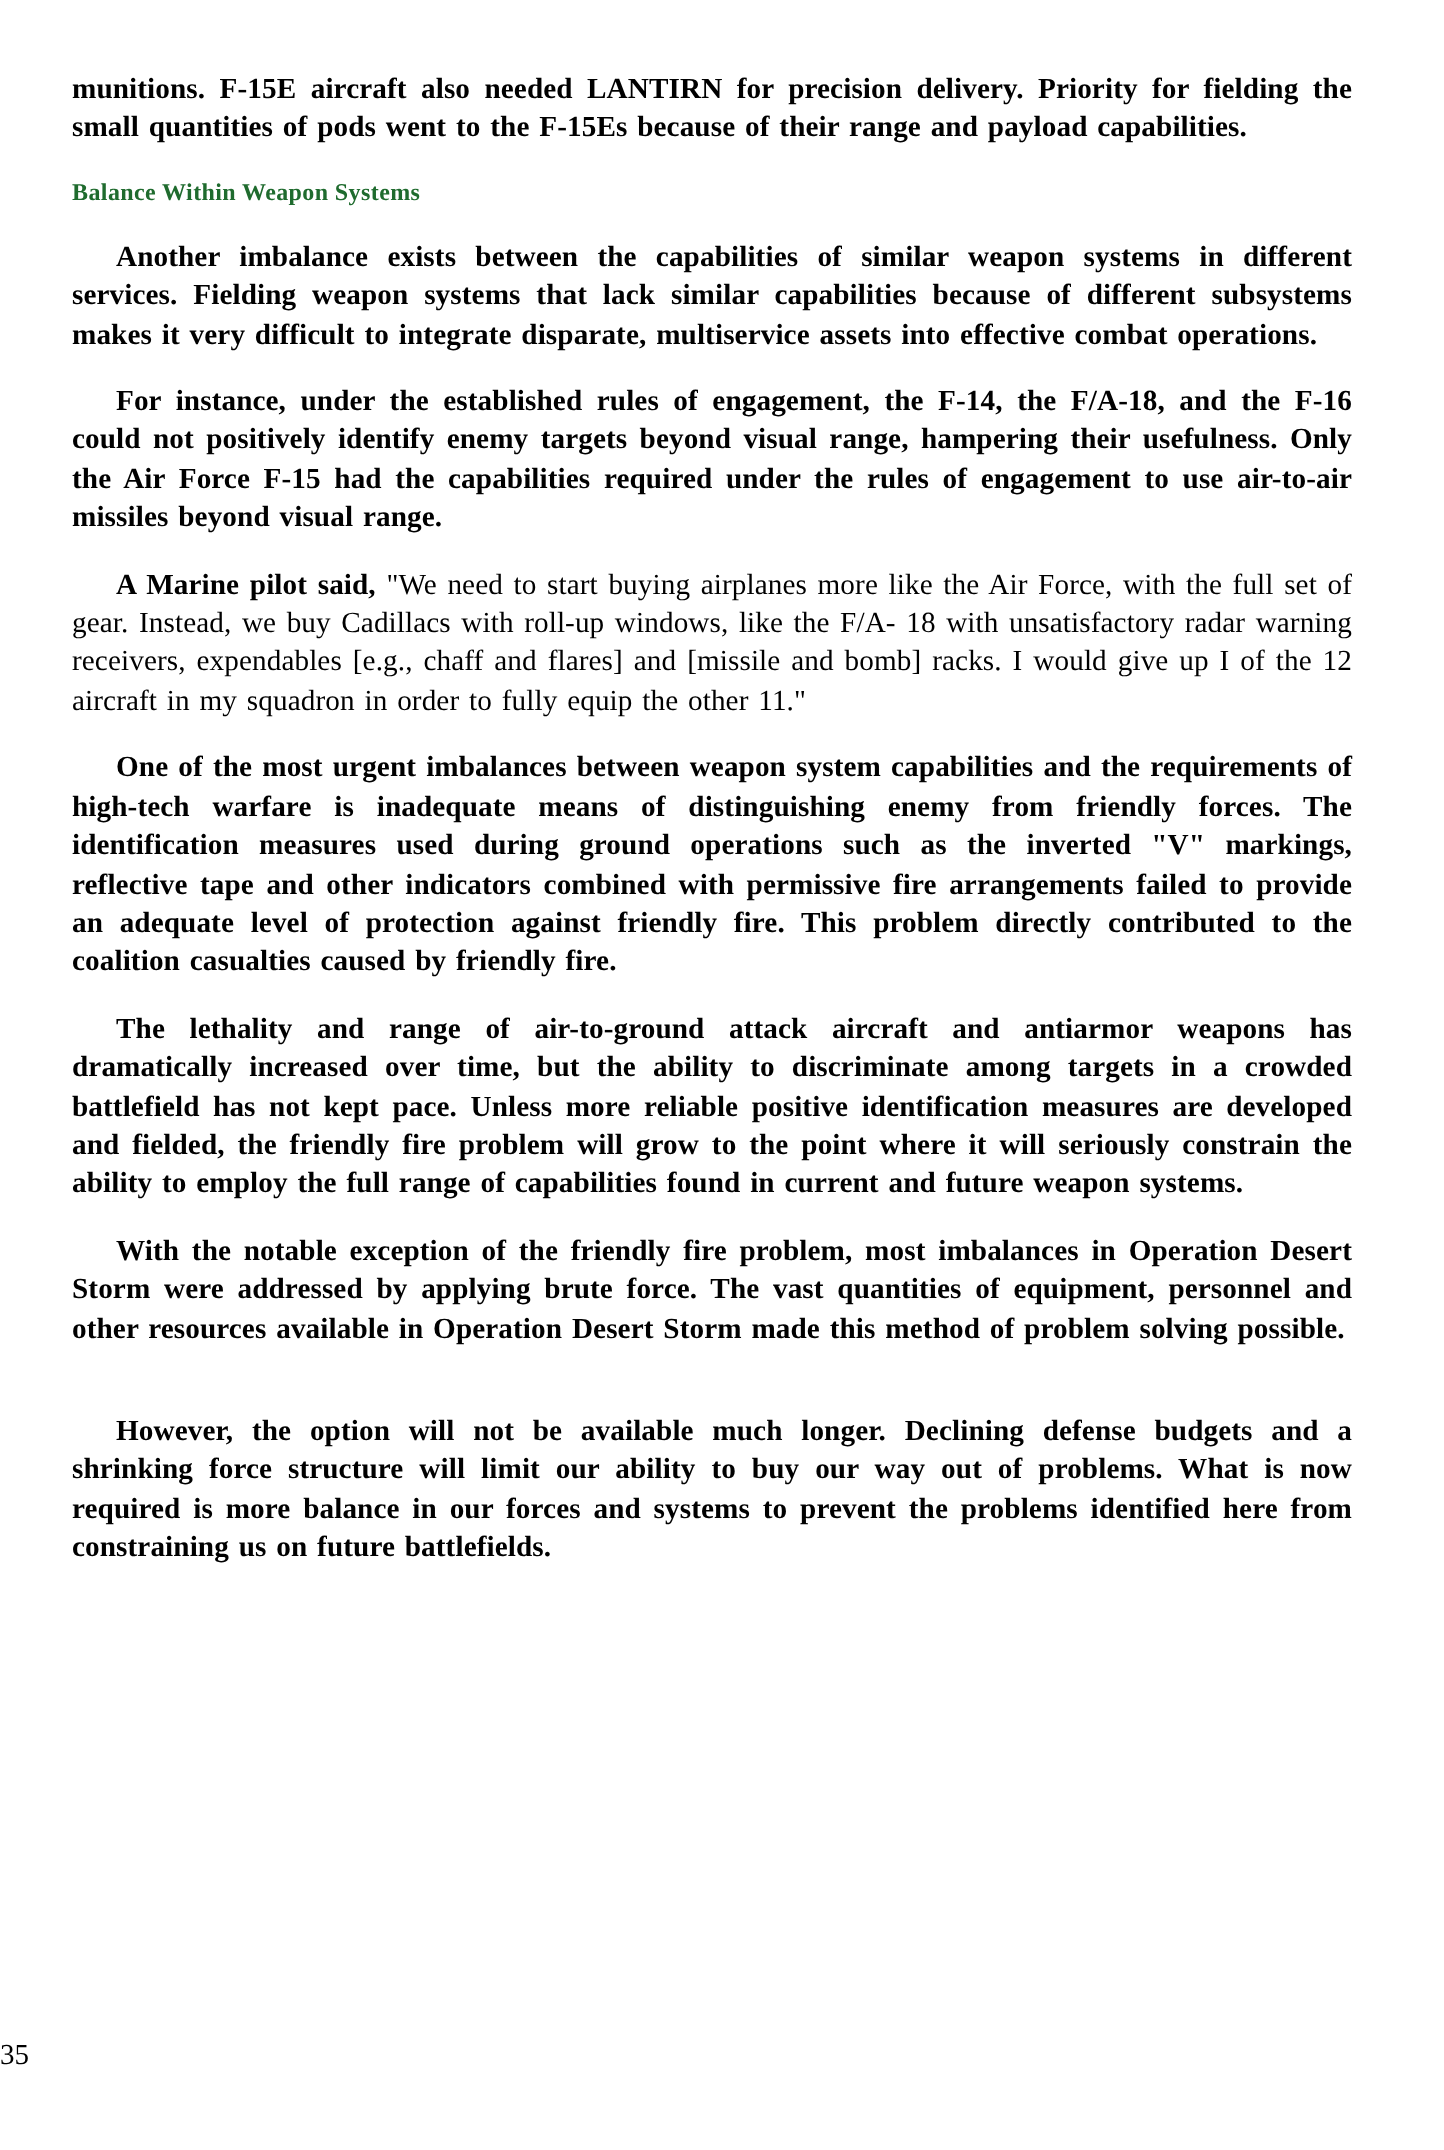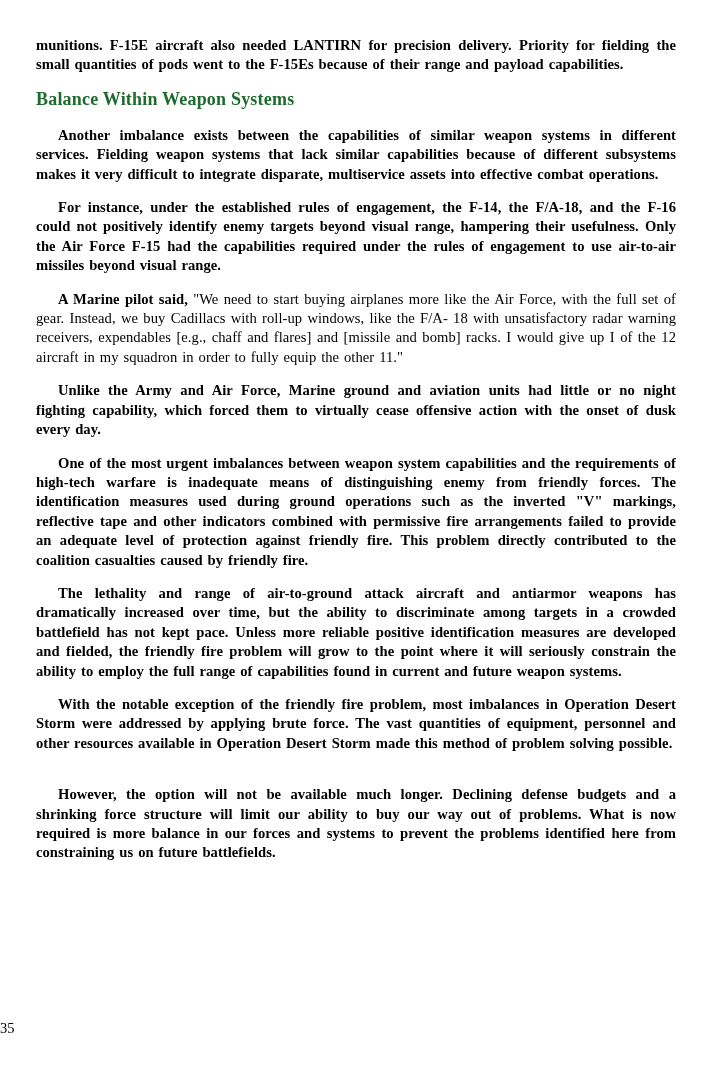--- a/index.html
+++ b/index.html
@@ -31,21 +31,21 @@
     word-spacing: 1.2px;
   }
   .para.first {
     margin-top: 2px;
   }
   .para .indent {
     display: inline-block;
     width: 22px;
   }
   .heading {
-    font-size: 18px;
+    font-size: 12px;
     font-weight: bold;
     color: #1f6b2e;
     margin: 14px 0 16px 0;
     letter-spacing: 0.2px;
   }
   
   .para.light {
     font-weight: normal;
   }
   .para.light b {
@@ -78,23 +78,20 @@
   </p>
 
   <p class="para">
     <span class="indent"></span><span>For instance, under the established rules of engagement, the F-14, the F/A-18, and the F-16 could not positively identify enemy targets beyond visual range, hampering their usefulness. Only the Air Force F-15 had the capabilities required under the rules of engagement to use air-to-air missiles beyond visual range.</span>
   </p>
 
   <p class="para light">
     <span class="indent"></span><b>A  Marine pilot said,</b><span> "We need to start buying airplanes more like the Air Force, with the full set of gear. Instead, we buy Cadillacs with roll-up windows, like the F/A- 18 with unsatisfactory radar warning receivers,  expendables [e.g., chaff and flares] and [missile and bomb] racks. I would give  up I of the 12 aircraft in my squadron in order to fully equip the other 11."</span>
   </p>
 
-  <p class="para">
-    <span class="indent"></span><span>Unlike the Army and Air Force, Marine ground and aviation units had little or no night fighting capability,  which forced them to virtually cease offensive action with the onset of dusk every day.</span>
-  </p>
 
   <p class="para">
     <span class="indent"></span><span>One of the most urgent imbalances between weapon system capabilities and the requirements of high-tech warfare is  inadequate means of distinguishing enemy from friendly forces. The identification measures used during ground operations such as the inverted "V" markings, reflective tape and other indicators combined with permissive fire arrangements failed to provide an adequate level of protection against friendly fire. This problem directly contributed to the coalition casualties caused by friendly fire.</span>
   </p>
 
   <p class="para">
     <span class="indent"></span><span>The lethality and range of air-to-ground attack aircraft and antiarmor weapons has dramatically increased over time, but the ability to discriminate among targets in a crowded battlefield has not kept pace. Unless more reliable positive identification measures are developed and fielded, the friendly fire problem will grow to the point where it will seriously constrain the ability to employ the full range of capabilities found in current and future weapon systems.</span>
   </p>
 
   <p class="para">

